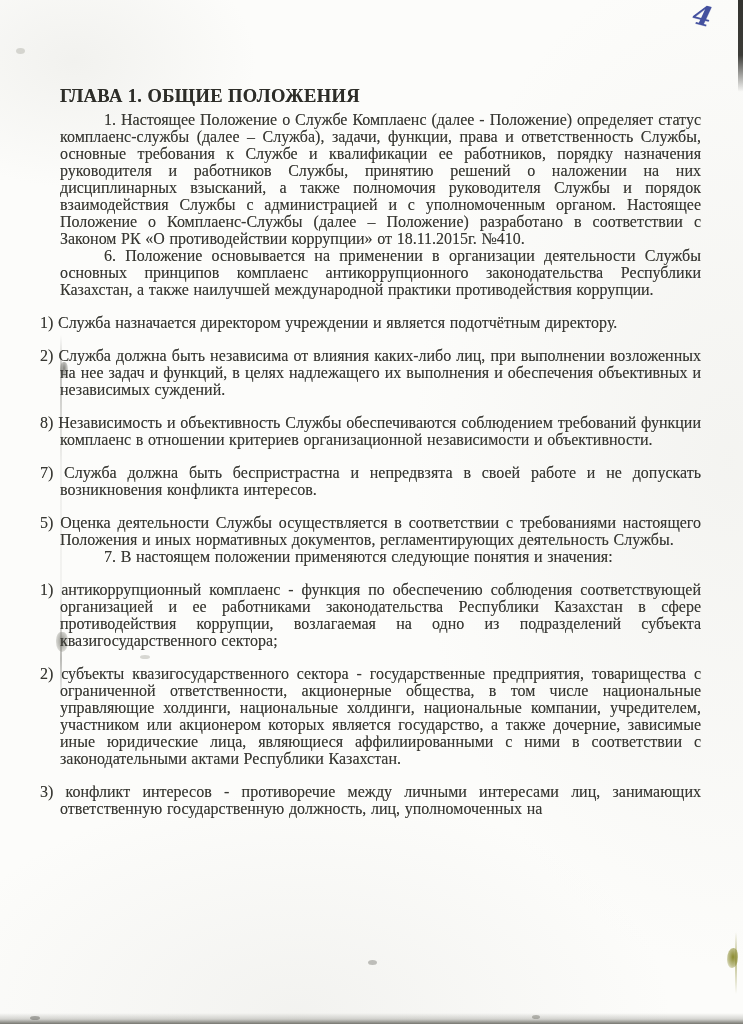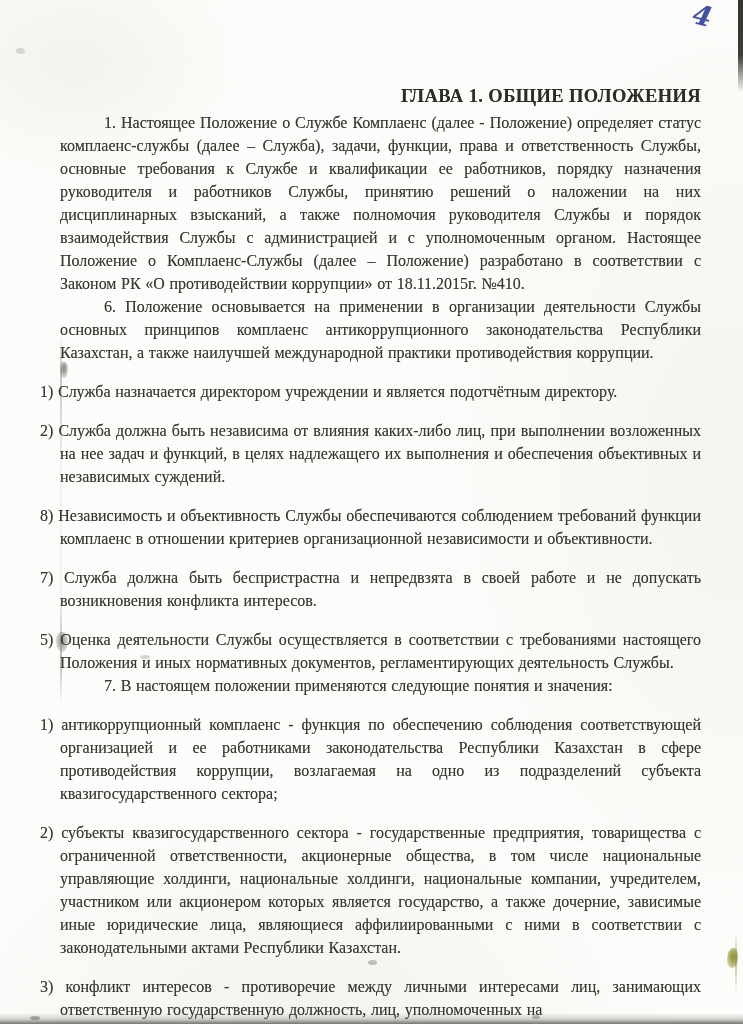--- a/index.html
+++ b/index.html
@@ -24,31 +24,31 @@
 
   
   .doc-body {
     position: absolute;
     top: 86px;
     left: 60px;
     right: 42px;
   }
   .chapter-title {
     margin: 0 0 4px 0;
-    text-align: right;
+    text-align: left;
     font-size: 18.5px;
     font-weight: bold;
     letter-spacing: 0.4px;
     color: #2d2d28;
     text-shadow: 0 0 0.6px rgba(45,45,40,0.55);
   }
   .para {
     margin: 0;
     font-size: 16px;
-    line-height: 23px;
+    line-height: 17px;
     text-align: justify;
     word-spacing: 0.04em;
     text-shadow: 0 0 0.6px rgba(56,56,50,0.5);
   }
   .p-indent { text-indent: 44px; }
   .p-hang   { text-indent: -20px; margin-top: 16px; }
 
   
   .handwritten-number {
     position: absolute;

